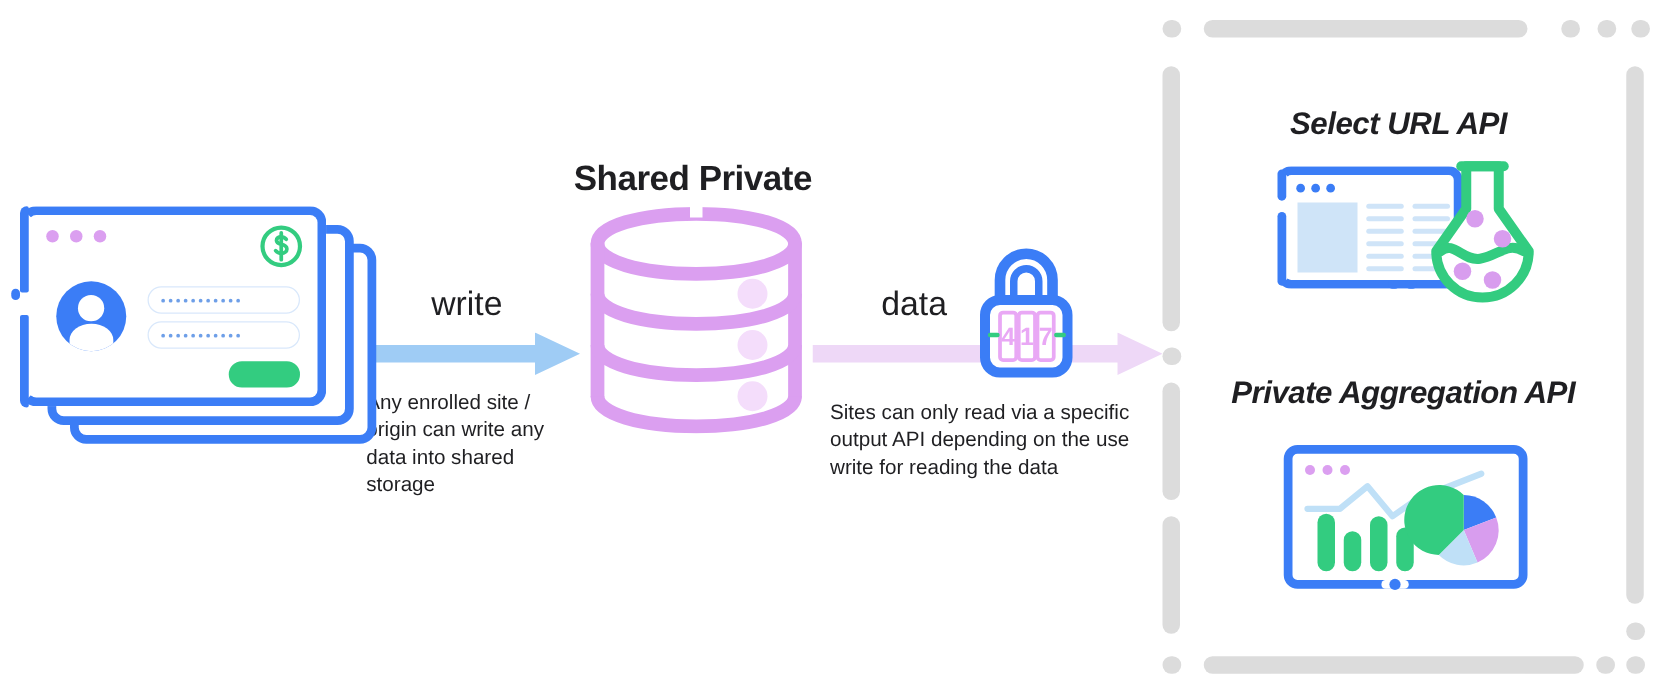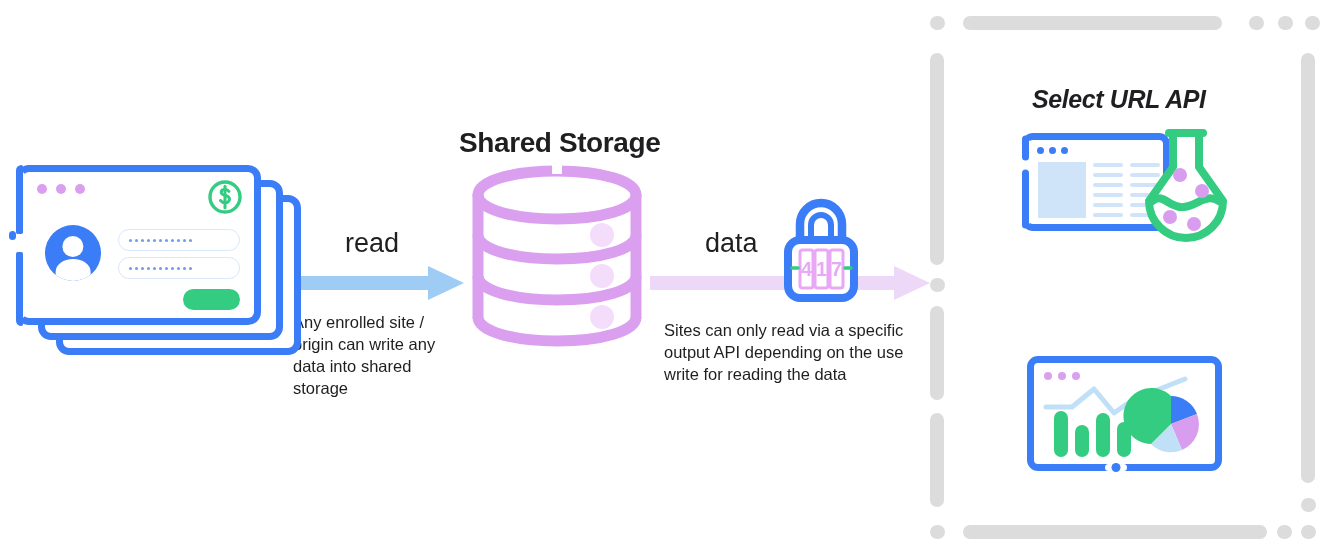--- a/index.html
+++ b/index.html
@@ -172,27 +172,27 @@
         <span class="pw"></span>
           <span class="pw"></span>
           <span class="pw"></span>
       </div>
 
       <div class="green-btn" style="left:160px; top:117px; width:57px; height:21px;"></div>
     </div>
     <div id="win-front-dot"></div>
   </div>
 
-  <div class="arrow-label" style="left:345px; top:228px;">read</div>
+  <div class="arrow-label" style="left:345px; top:228px;">write</div>
   <svg class="arrow-shaft" style="left:288px; top:266px;" width="176" height="34" viewBox="0 0 176 34">
     <path d="M0 10 h140 V0 l36 17 -36 17 V24 H0 Z" fill="#9FCCF5"></path>
   </svg>
   <div class="caption" style="left:293px; top:311px; width:175px;">Any enrolled site / origin can write any data into shared storage</div>
 
-  <div class="heading" style="left:459px; top:127px; font-size:28px;">Shared Storage</div>
+  <div class="heading" style="left:459px; top:127px; font-size:28px;">Shared Private</div>
 
   <div id="db">
     <svg width="178" height="182" viewBox="0 0 178 182">
 
       <path d="M89 6 C44 6 10 16 10 30 C10 44 44 54 89 54 C134 54 168 44 168 30 C168 16 134 6 89 6 Z" fill="none" stroke="#DB9FF0" stroke-width="11"></path>
       <rect x="84" y="0" width="10" height="9" fill="#ffffff"></rect>
 
       <path d="M10 30 V152" fill="none" stroke="#DB9FF0" stroke-width="11" stroke-linecap="round"></path>
       <path d="M168 30 V152" fill="none" stroke="#DB9FF0" stroke-width="11" stroke-linecap="round"></path>
 
@@ -301,20 +301,21 @@
       <path d="M20.5 74 C31 65 38 82 52 80 C66 78 74 66 87 74" fill="none" stroke="#33CC80" stroke-width="8" stroke-linecap="round"></path>
       <line x1="37" y1="6" x2="71" y2="6" stroke="#33CC80" stroke-width="8" stroke-linecap="round"></line>
       <circle cx="48" cy="48" r="7" fill="#D89DEE"></circle>
       <circle cx="70" cy="64" r="7" fill="#D89DEE"></circle>
       <circle cx="38" cy="90" r="7" fill="#D89DEE"></circle>
       <circle cx="62" cy="97" r="7" fill="#D89DEE"></circle>
     </svg>
   </div>
 
   <div class="panel-card" style="left:985px; top:300px; width:300px; height:190px;">
+    <div class="heading" style="left:0; top:0; font-size:25px;">Private Aggregation API</div>
 
     <div class="mini-win" style="left:42px; top:56px; width:195px; height:115px;">
       <div class="dots-row" style="left:10px; top:9px; gap:6px;">
         <span class="dot" style="width:8px;height:8px;background:#DB9FF0;"></span>
         <span class="dot" style="width:8px;height:8px;background:#DB9FF0;"></span>
         <span class="dot" style="width:8px;height:8px;background:#DB9FF0;"></span>
       </div>
 
       <svg style="position:absolute; left:0; top:0;" width="181" height="101" viewBox="0 0 181 101">
 

